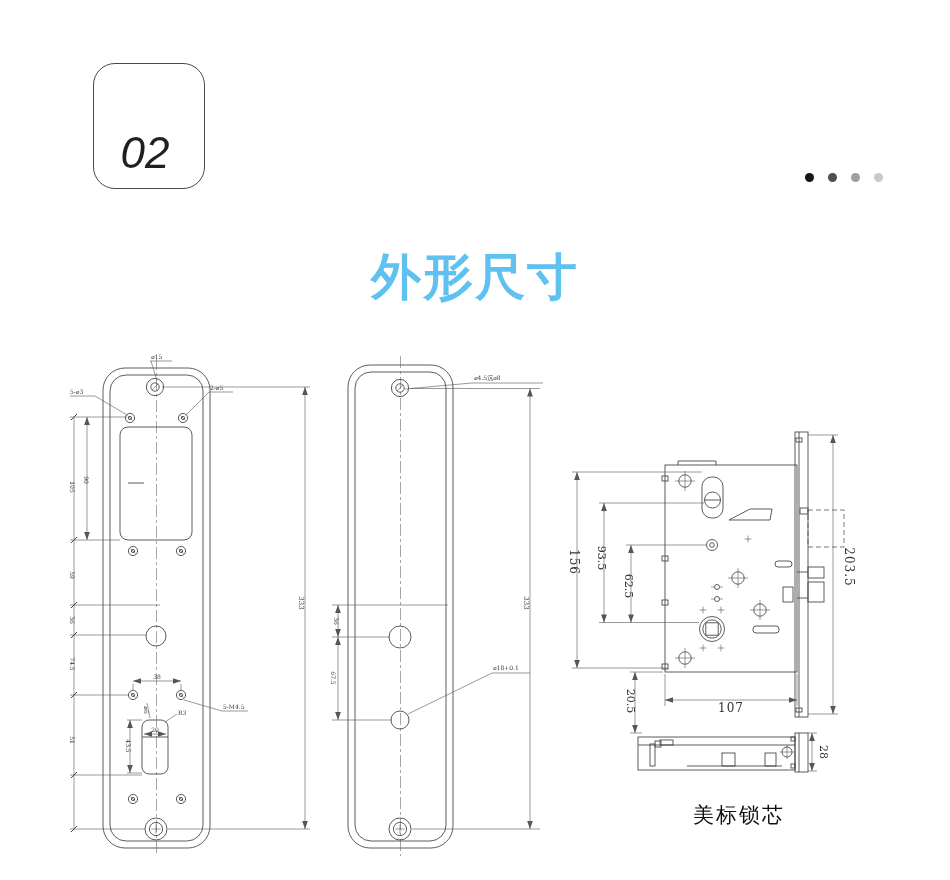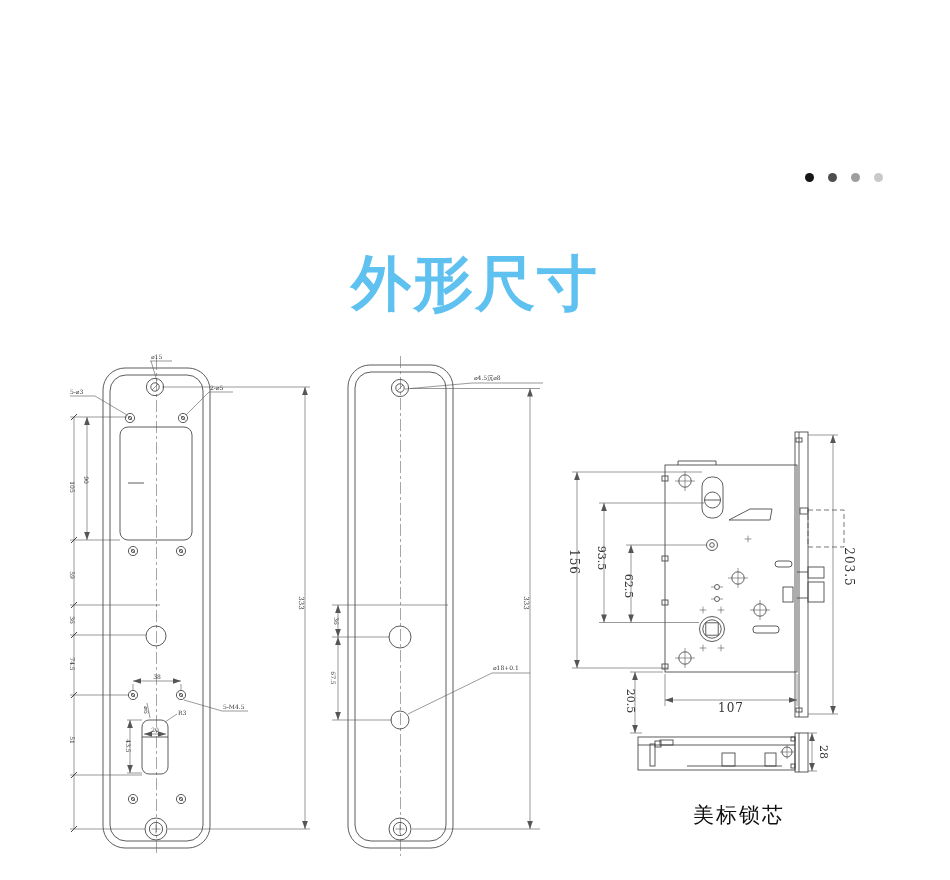--- a/index.html
+++ b/index.html
@@ -8,39 +8,42 @@
   
   .badge{position:absolute;left:93px;top:63px;width:110px;height:124px;
          border:1.5px solid #4a4a4a;border-radius:22px;}
   .badge-num{position:absolute;left:0;right:8px;bottom:10px;text-align:center;
          font-style:italic;font-size:44px;color:#1f1f1f;font-family:"Liberation Sans",sans-serif;}
   .section-title{position:absolute;left:237px;top:163px;font-size:20px;color:#3a3a3a;}
   .dots{position:absolute;left:805px;top:173px;display:flex;gap:14px;}
   .dot{width:9px;height:9px;border-radius:50%;}
   
   .page-title{position:absolute;left:0;top:244px;width:100%;text-align:center;
-         font-size:60px;font-weight:800;letter-spacing:2px;color:#5ec1f0;}
+         font-size:50px;font-weight:800;letter-spacing:2px;color:#5ec1f0;}
   
   .drawing{position:absolute;left:0;top:0;}
   .ln{stroke:#4a4a4a;stroke-width:0.9;fill:none;}
   .tn{stroke:#555;stroke-width:0.6;fill:none;}
   .cl{stroke:#6a6a6a;stroke-width:0.6;fill:none;stroke-dasharray:12 3 3 3;}
   .dsh{stroke:#555;stroke-width:0.8;fill:none;stroke-dasharray:5 3;}
   text{fill:#333;font-family:"DejaVu Serif",serif;}
   .t6{font-size:6px;}
   .t7{font-size:7px;}
   .t11{font-size:11px;}
   .t12{font-size:12px;letter-spacing:1px;}
   .caption{font-size:21px;fill:#111;font-family:"Liberation Sans",sans-serif;letter-spacing:2px;}
 </style>
 </head>
 <body>
 
 <div class="page">
 
+  <div class="badge">
+    <div class="badge-num">02</div>
+  </div>
   <div class="dots">
     <span class="dot" style="background:#161616"></span>
     <span class="dot" style="background:#4e4e4e"></span>
     <span class="dot" style="background:#9e9e9e"></span>
     <span class="dot" style="background:#c9c9c9"></span>
   </div>
 
   <div class="page-title">外形尺寸</div>
 
   <svg class="drawing" width="950" height="880" viewBox="0 0 950 880">

